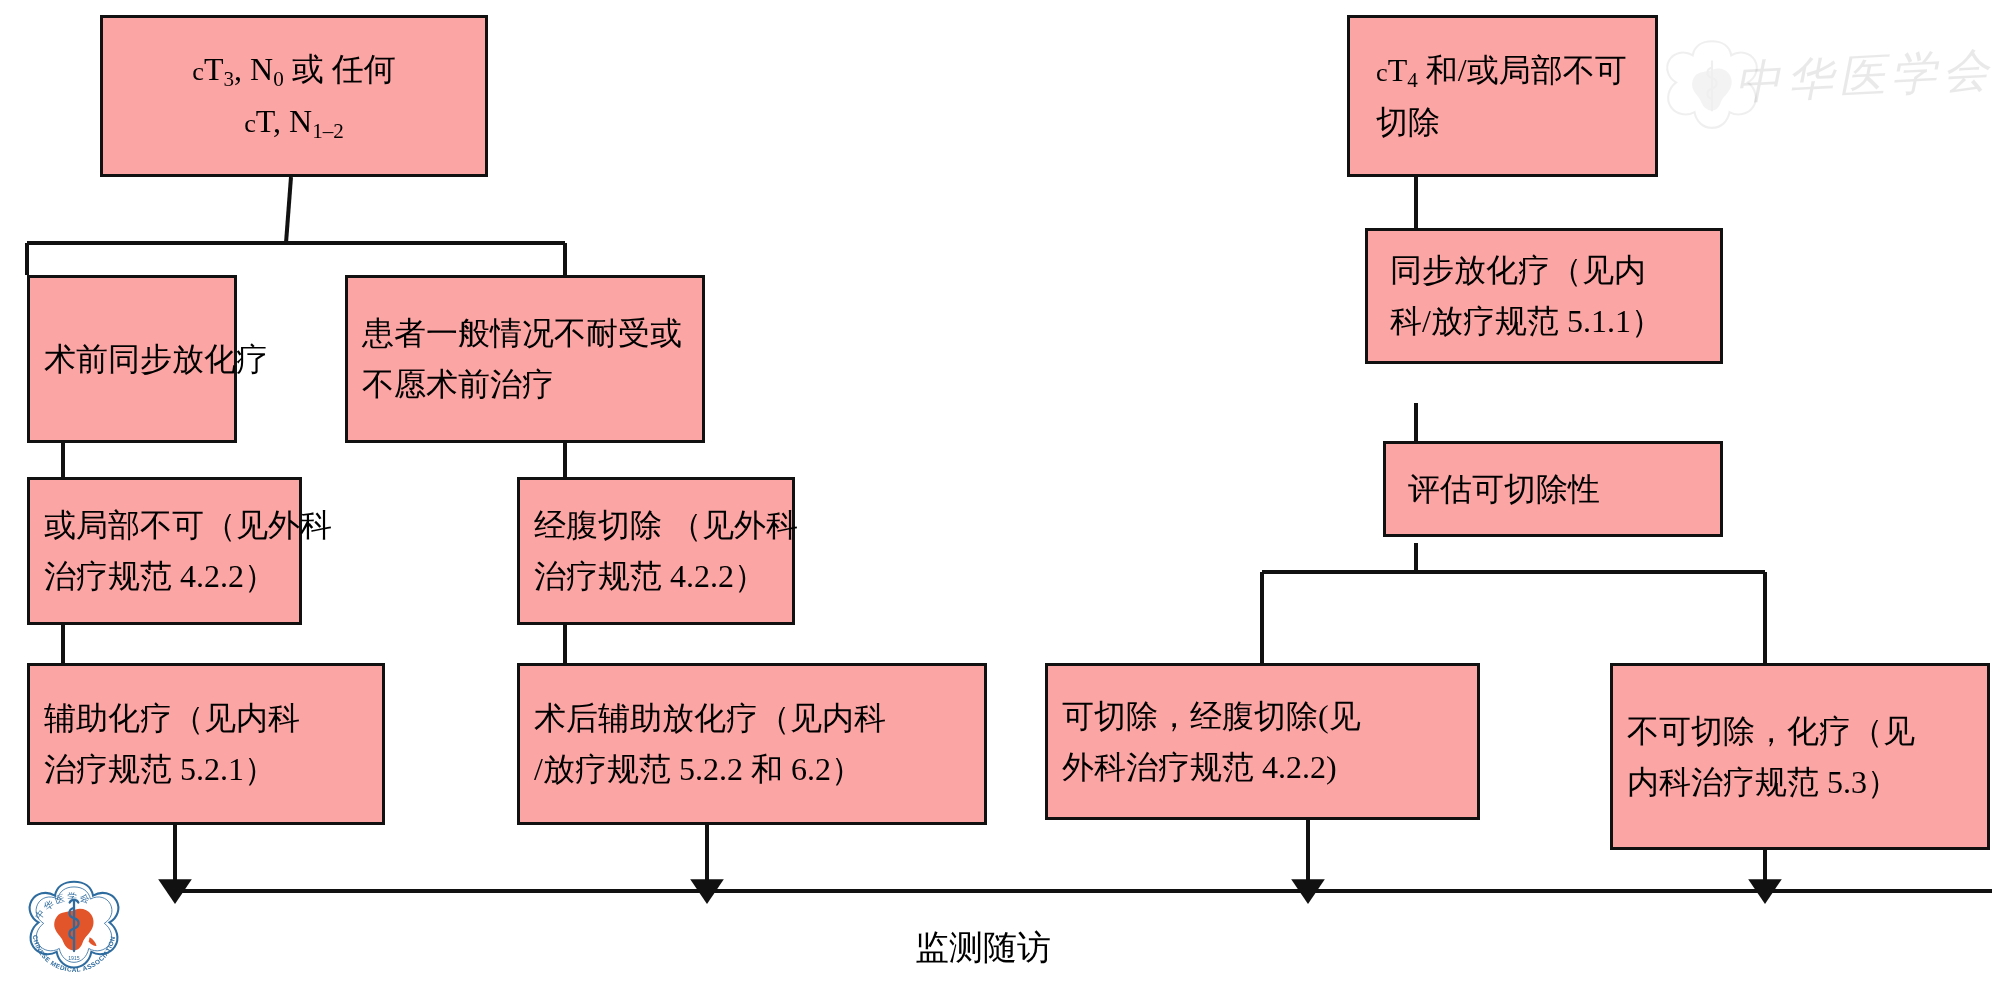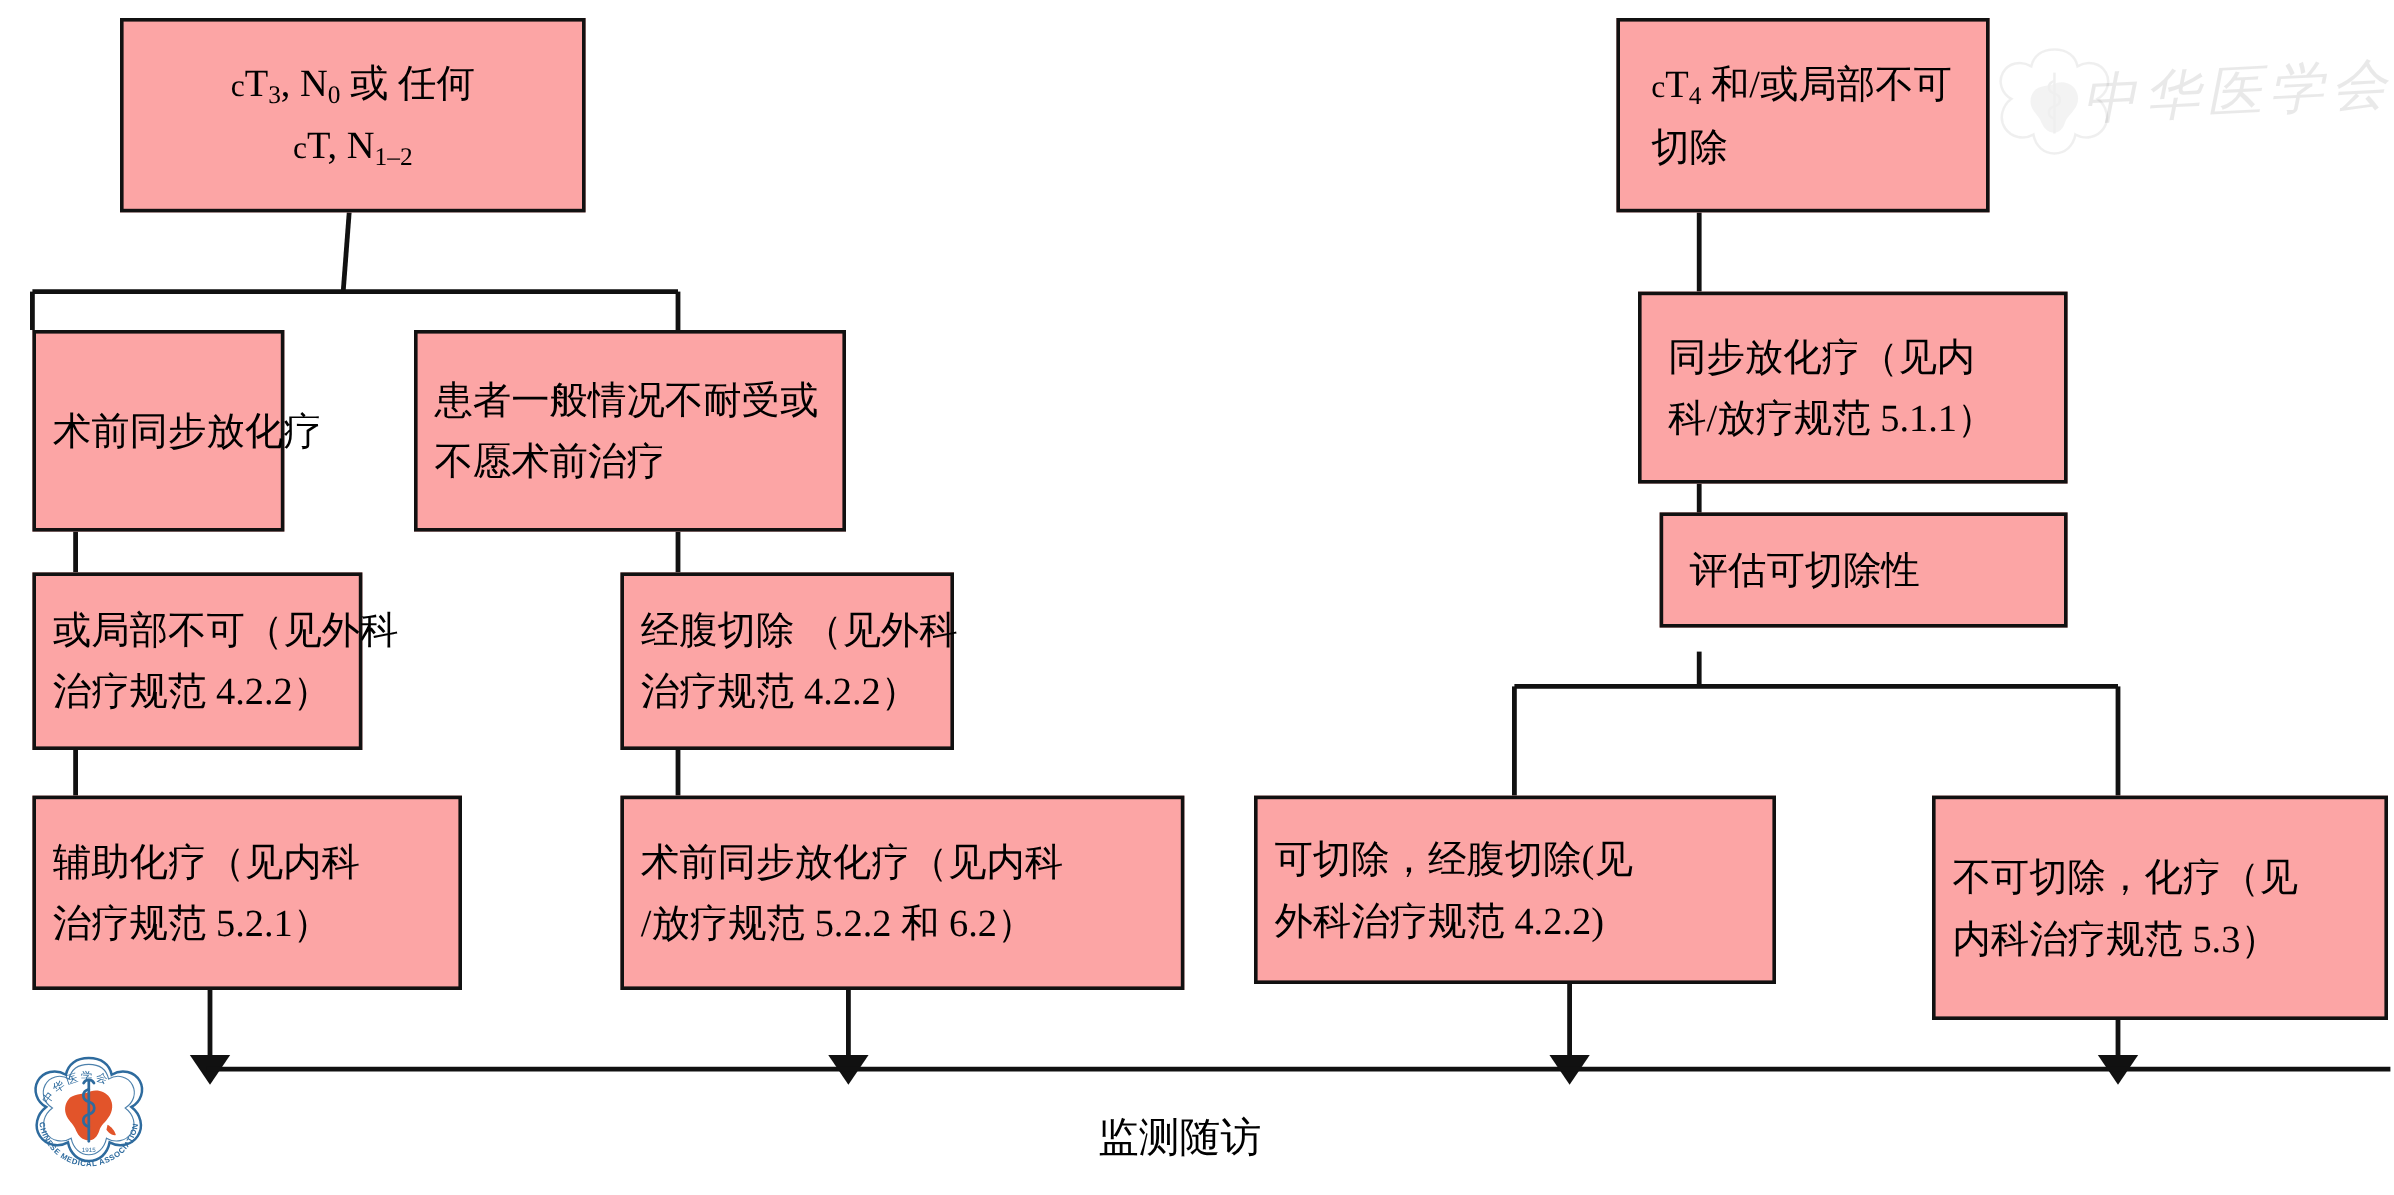--- a/index.html
+++ b/index.html
@@ -167,30 +167,30 @@
     <div class="line">经腹切除 （见外科</div>
     <div class="line">治疗规范 4.2.2）</div>
   </div>
 
   <div class="node" style="left:27px; top:663px; width:358px; height:162px;">
     <div class="line">辅助化疗（见内科</div>
     <div class="line">治疗规范 5.2.1）</div>
   </div>
 
   <div class="node" style="left:517px; top:663px; width:470px; height:162px;">
-    <div class="line">术前同步放化疗（见内科</div>
+    <div class="line">术后辅助放化疗（见内科</div>
     <div class="line">/放疗规范 5.2.2 和 6.2）</div>
   </div>
 
-  <div class="node indent2" style="left:1365px; top:243px; width:358px; height:160px;">
+  <div class="node indent2" style="left:1365px; top:228px; width:358px; height:136px;">
     <div class="line">同步放化疗（见内</div>
     <div class="line">科/放疗规范 5.1.1）</div>
   </div>
 
-  <div class="node indent2" style="left:1383px; top:427px; width:340px; height:96px;">
+  <div class="node indent2" style="left:1383px; top:441px; width:340px; height:96px;">
     <div class="line">评估可切除性</div>
   </div>
 
   <div class="node" style="left:1045px; top:663px; width:435px; height:157px;">
     <div class="line">可切除，经腹切除(见</div>
     <div class="line">外科治疗规范 4.2.2)</div>
   </div>
 
   <div class="node" style="left:1610px; top:663px; width:380px; height:187px;">
     <div class="line">不可切除，化疗（见</div>

